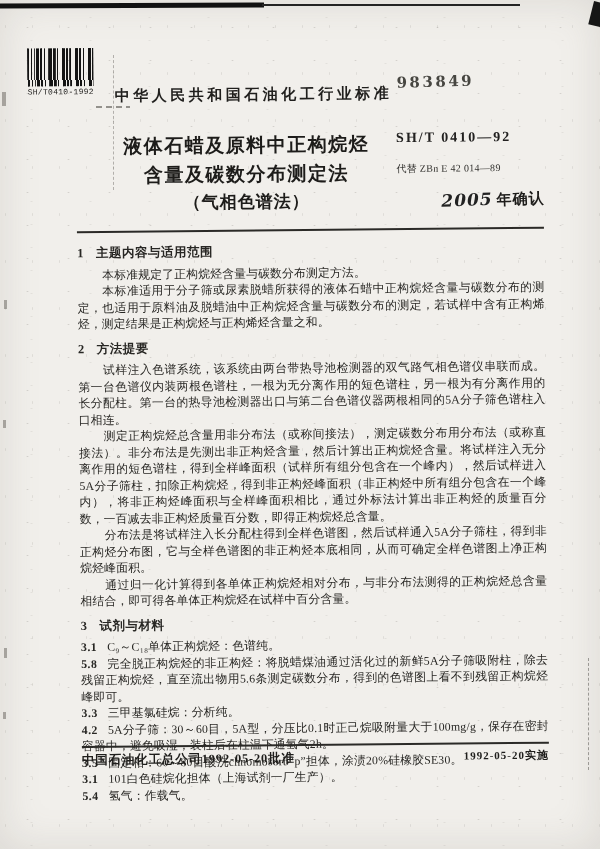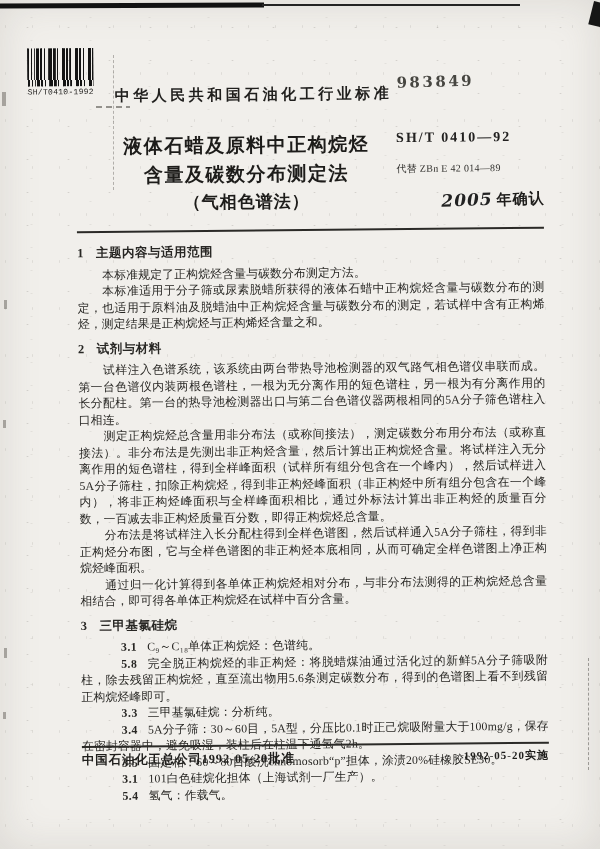--- a/index.html
+++ b/index.html
@@ -76,21 +76,21 @@
   .main-text{
     position:absolute;left:78px;top:243px;width:467px;
     font-size:11.8px;line-height:16.5px;color:#282724;
     text-align:justify;letter-spacing:.2px;
   }
   .sec-heading{font-size:12.5px;font-weight:bold;margin:8px 0 5px 0;letter-spacing:.5px;}
   .sec-heading:first-child{margin-top:0;}
   .sec-no{margin-right:12px;}
   .para{margin:0;text-indent:2.1em;}
   .item{margin:0;}
-  .item-no{font-weight:bold;margin-right:10px;letter-spacing:.5px;margin-left:40px;}
+  .item-no{font-weight:bold;margin-right:10px;letter-spacing:.5px;}
 
   .footer-row{
     position:absolute;left:78px;top:750px;width:467px;
     display:flex;justify-content:space-between;align-items:flex-start;
   }
   .footer-left{font-size:12.5px;font-weight:bold;letter-spacing:.8px;color:#1f1e1c;white-space:nowrap;}
   .footer-right{font-size:11px;font-weight:bold;letter-spacing:1px;color:#1f1e1c;white-space:nowrap;}
   .page-number{position:absolute;left:92px;top:806px;font-size:9.5px;color:#4c4b47;letter-spacing:1px;margin-top:44px;}
 </style>
 </head>
@@ -137,34 +137,34 @@
     <div class="rule rule-top"></div>
 
     <div class="main-text">
       <div class="sec-heading">
         <span class="sec-no">1</span><span>主题内容与适用范围</span>
       </div>
       <p class="para">本标准规定了正构烷烃含量与碳数分布测定方法。</p>
       <p class="para">本标准适用于分子筛或尿素脱蜡所获得的液体石蜡中正构烷烃含量与碳数分布的测定，也适用于原料油及脱蜡油中正构烷烃含量与碳数分布的测定，若试样中含有正构烯烃，测定结果是正构烷烃与正构烯烃含量之和。</p>
 
       <div class="sec-heading">
-        <span class="sec-no">2</span><span>试剂与材料</span>
+        <span class="sec-no">2</span><span>方法提要</span>
       </div>
       <p class="para">试样注入色谱系统，该系统由两台带热导池检测器的双气路气相色谱仪串联而成。第一台色谱仪内装两根色谱柱，一根为无分离作用的短色谱柱，另一根为有分离作用的长分配柱。第一台的热导池检测器出口与第二台色谱仪器两根相同的5A分子筛色谱柱入口相连。</p>
       <p class="para">测定正构烷烃总含量用非分布法（或称间接法），测定碳数分布用分布法（或称直接法）。非分布法是先测出非正构烃含量，然后计算出正构烷烃含量。将试样注入无分离作用的短色谱柱，得到全样峰面积（试样所有组分包含在一个峰内），然后试样进入5A分子筛柱，扣除正构烷烃，得到非正构烃峰面积（非正构烃中所有组分包含在一个峰内），将非正构烃峰面积与全样峰面积相比，通过外标法计算出非正构烃的质量百分数，一百减去非正构烃质量百分数，即得正构烷烃总含量。</p>
       <p class="para">分布法是将试样注入长分配柱得到全样色谱图，然后试样通入5A分子筛柱，得到非正构烃分布图，它与全样色谱图的非正构烃本底相同，从而可确定全样色谱图上净正构烷烃峰面积。</p>
       <p class="para">通过归一化计算得到各单体正构烷烃相对分布，与非分布法测得的正构烷烃总含量相结合，即可得各单体正构烷烃在试样中百分含量。</p>
 
       <div class="sec-heading">
-        <span class="sec-no">3</span><span>三甲基氯硅烷</span>
+        <span class="sec-no">3</span><span>试剂与材料</span>
       </div>
       <p class="item"><span class="item-no">3.1</span><span>C₉～C₁₈单体正构烷烃：色谱纯。</span></p>
       <p class="item"><span class="item-no">5.8</span><span>完全脱正构烷烃的非正构烃：将脱蜡煤油通过活化过的新鲜5A分子筛吸附柱，除去残留正构烷烃，直至流出物用5.6条测定碳数分布，得到的色谱图上看不到残留正构烷烃峰即可。</span></p>
       <p class="item"><span class="item-no">3.3</span><span>三甲基氯硅烷：分析纯。</span></p>
-      <p class="item"><span class="item-no">3.4</span><span>5A分子筛：30～60目，5A型，分压比0.1时正己烷吸附量大于100mg/g，保存在密封容器中，避免吸湿，装柱后在柱温下通氢气2h。</span></p>
+      <p class="item"><span class="item-no">4.2</span><span>5A分子筛：30～60目，5A型，分压比0.1时正己烷吸附量大于100mg/g，保存在密封容器中，避免吸湿，装柱后在柱温下通氢气2h。</span></p>
       <p class="item"><span class="item-no">3.5</span><span>固定相：60～80目酸洗chnomosorb“p”担体，涂渍20%硅橡胶SE30。</span></p>
       <p class="item"><span class="item-no">3.1</span><span>101白色硅烷化担体（上海试剂一厂生产）。</span></p>
       <p class="item"><span class="item-no">5.4</span><span>氢气：作载气。</span></p>
     </div>
 
     <div class="rule rule-footer"></div>
     <div class="footer-row">
       <div class="footer-left">中国石油化工总公司1992-05-20批准</div>
       <div class="footer-right">1992-05-20实施</div>
     </div>

